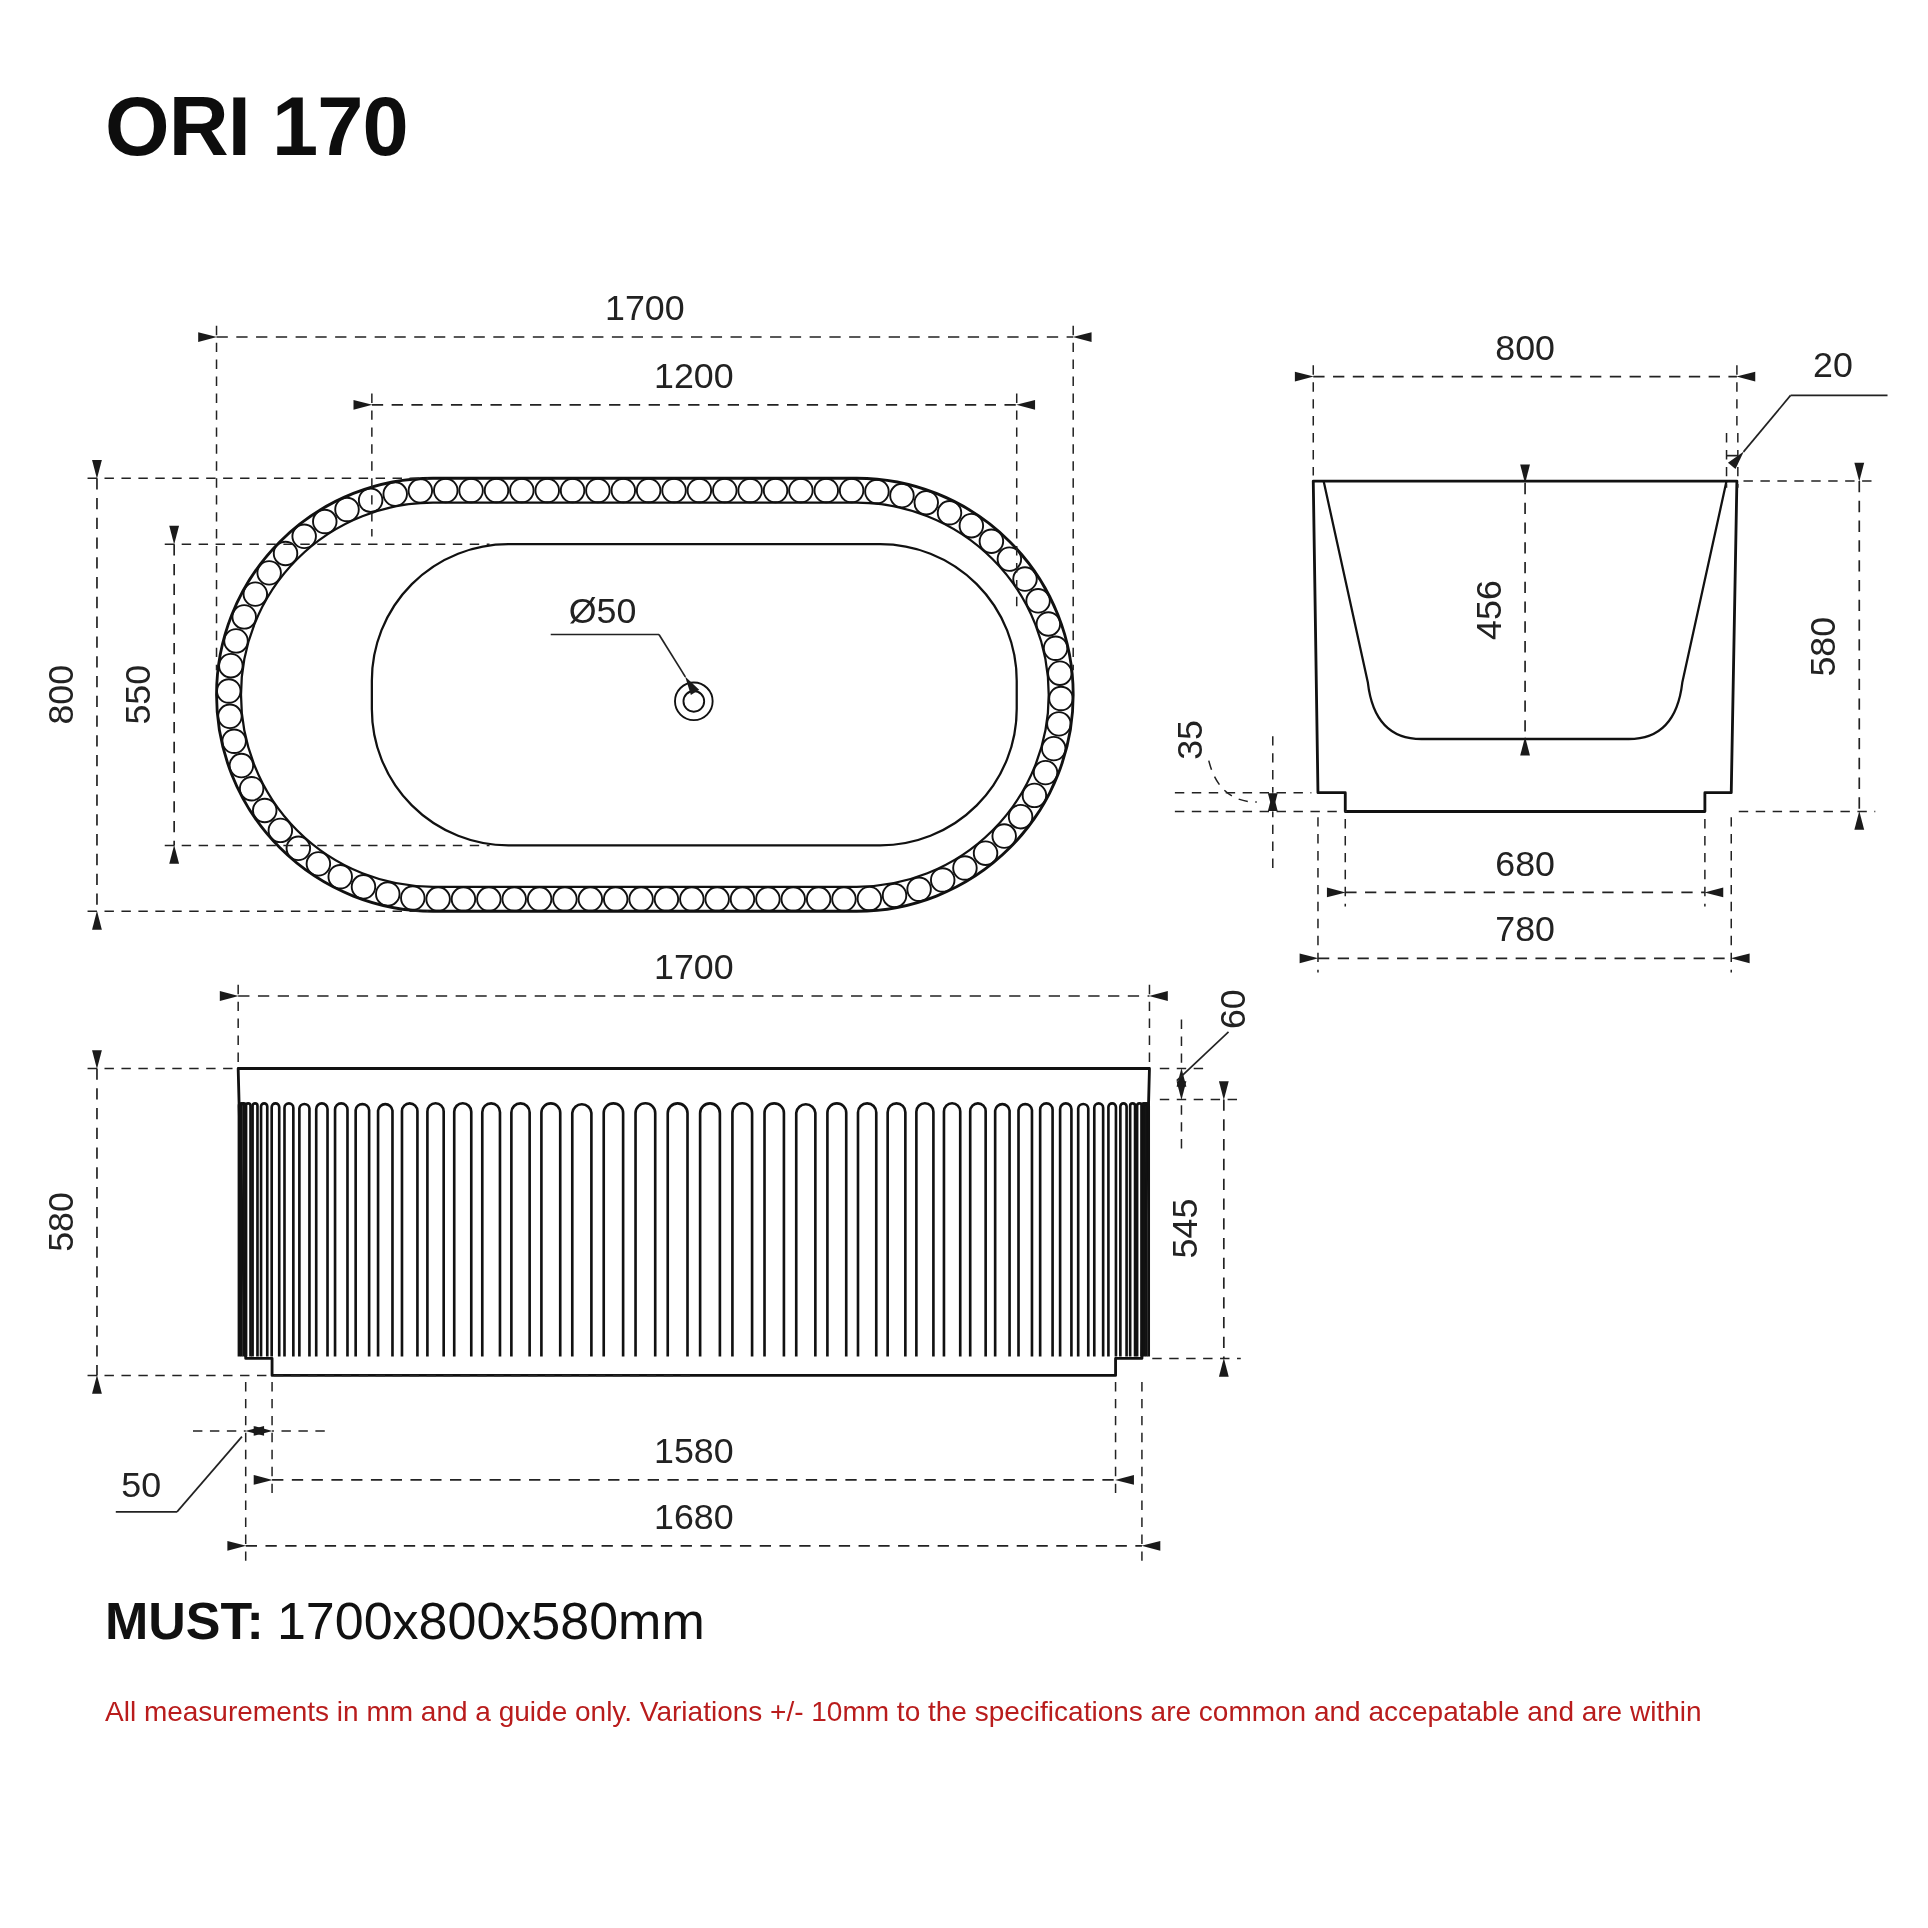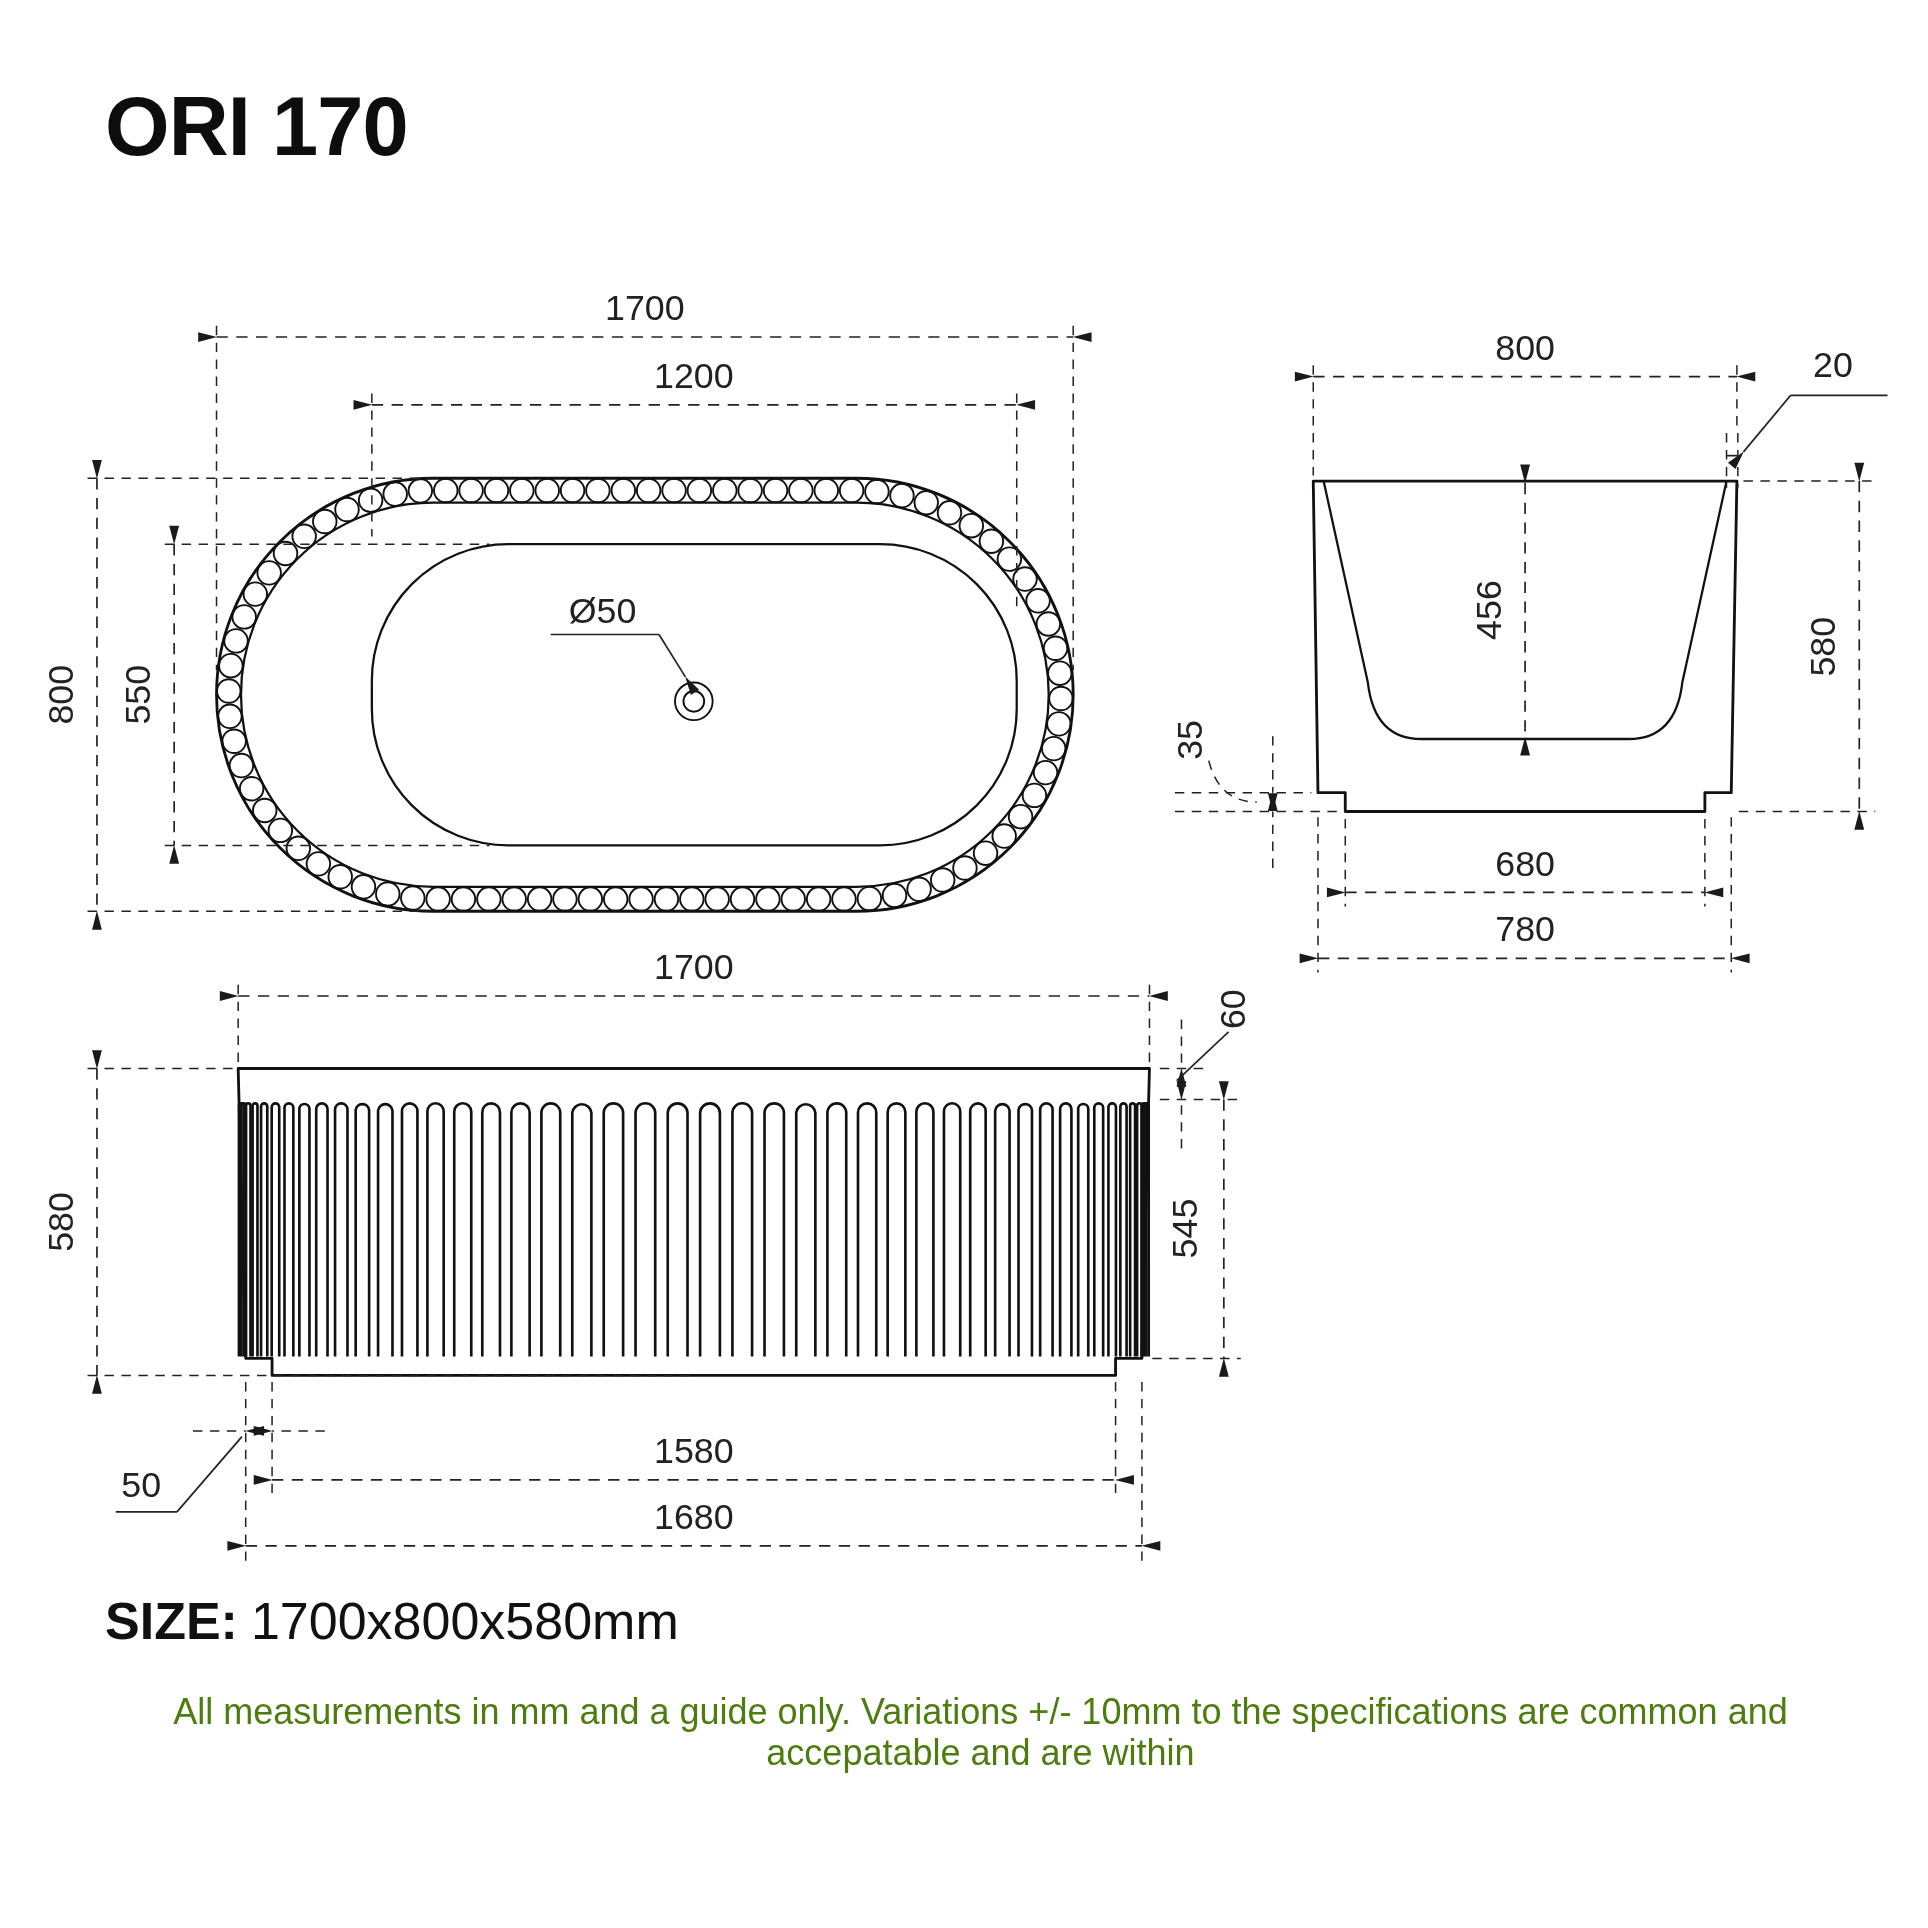--- a/index.html
+++ b/index.html
@@ -3,22 +3,22 @@
 <meta charset="utf-8">
 <style>
   html,body{margin:0;padding:0;background:#ffffff;}
   .page{position:relative;width:1928px;height:1928px;background:#fff;
         font-family:"Liberation Sans",sans-serif;color:#111;overflow:hidden;}
   .title{position:absolute;left:105px;top:79px;font-size:83px;font-weight:700;
          letter-spacing:-0.9px;color:#0d0d0d;white-space:nowrap;}
   .size-line{position:absolute;left:105px;top:1591px;font-size:52px;color:#111;white-space:nowrap;}
   .size-line .lbl{font-weight:700;}
   .size-line .val{font-weight:400;margin-left:13px;}
-  .disclaimer{position:absolute;left:105px;top:1691px;font-size:36px;line-height:41px;
-              color:#4d7c0f;font-weight:400;width:1751px;text-align:center;}
+  .disclaimer{position:absolute;left:105px;top:1691px;font-size:28px;line-height:41px;
+              color:#b91c1c;font-weight:400;width:1751px;}
   svg text{font-family:"Liberation Sans",sans-serif;font-size:38px;fill:#222;font-weight:400;}
   .obj{fill:none;stroke:#111;stroke-width:3;stroke-linejoin:round;stroke-linecap:round;}
   .obj2{stroke-width:2.4;}
   .thin{stroke-width:2;}
   .dim{fill:none;stroke:#222;stroke-width:1.8;stroke-dasharray:12 9;}
   .ext{fill:none;stroke:#222;stroke-width:1.6;stroke-dasharray:10 8;}
   .ldr{fill:none;stroke:#222;stroke-width:1.8;}
 </style>
 </head>
 <body>
@@ -281,21 +281,21 @@
       <text x="737" y="1554" text-anchor="middle">1580</text>
       <line x1="1185" y1="1468" x2="1185" y2="1592" class="ext"></line>
 
       <line x1="261" y1="1642" x2="1213" y2="1642" class="dim" marker-start="url(#arr)" marker-end="url(#arr)"></line>
       <text x="737" y="1624" text-anchor="middle">1680</text>
       <line x1="1213" y1="1468" x2="1213" y2="1662" class="ext"></line>
     </g>
   </svg>
 
   <div class="size-line">
-    <span class="lbl">SIZE:</span><span class="val">1700x800x580mm</span>
+    <span class="lbl">MUST:</span><span class="val">1700x800x580mm</span>
   </div>
 
   <div class="disclaimer">
     <div>All measurements in mm and a guide only. Variations +/- 10mm to the specifications are common and accepatable and are within</div>
   </div>
 
 </div>
 
 
 </body></html>

